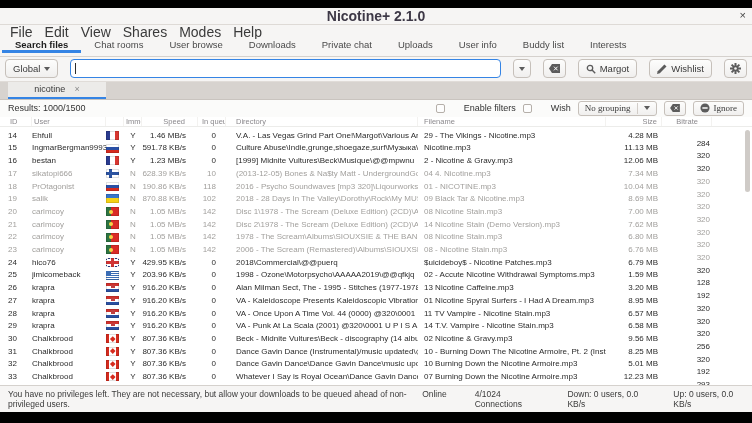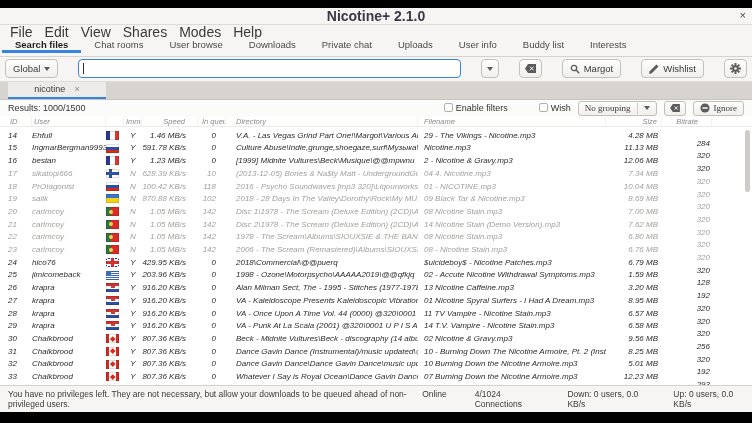--- a/index.html
+++ b/index.html
@@ -14,39 +14,39 @@
   .title { font-size:14px; font-weight:bold; color:#3d3846; }
   .win-close { position:absolute; right:6px; top:1px; font-size:11px; color:#444; cursor:default; }
 
   .menubar { height:14px; background:#f6f5f4; display:flex; align-items:center; padding-left:4px; }
   .menu-item { font-size:14px; color:#3a3a3a; padding:0 6px; }
 
   .toolbar { height:18px; background:#f6f5f4; border-bottom:1px solid #d5d1cd; display:flex; align-items:flex-start; padding-left:2px; }
   .tool-tab { font-size:9.5px; color:#4a4a4a; padding:0 13px; display:flex; align-items:center; border-bottom:3px solid transparent; }
   .tool-tab.active { color:#1d1d1d; border-bottom-color:#3584e4; font-weight:bold; }
 
-  .searchrow { height:26px; background:#f6f5f4; border-bottom:1px solid #e0dcd8; display:flex; align-items:center; padding:0 5px; gap:20px; }
+  .searchrow { height:26px; background:#f6f5f4; border-bottom:1px solid #e0dcd8; display:flex; align-items:center; padding:0 5px; gap:12px; }
   .btn { height:19px; background:linear-gradient(#fdfdfc,#f0efee); border:1px solid #c6c0ba; border-radius:4px; display:flex; align-items:center; gap:4px; padding:0 7px; font-size:9.5px; color:#3a3a3a; white-space:nowrap; }
   .btn.small { height:15px; border-radius:3px; font-size:9px; padding:0 6px;font-family:Liberation Serif, serif; }
   .btn.sq { padding:0 5px; }
   .chev { width:0; height:0; border-left:3.5px solid transparent; border-right:3.5px solid transparent; border-top:4px solid #5c5c5c; display:inline-block; }
   .vsep { width:1px; height:11px; background:#d2cdc8; margin:0 2px; }
   .entry { flex:1; height:19px; background:#fff; border:1.5px solid #3584e4; border-radius:4px; display:flex; align-items:center; padding:0 4px; }
   .caret { width:1px; height:11px; background:#2b2b2b; }
 
   .tabstrip { height:19px; background:#d7d3cf; border-bottom:1px solid #c9c4bf; display:flex; align-items:stretch; }
   .ntab { margin-left:8px; width:98px; background:#ecebe9; border-bottom:2.5px solid #3584e4; display:flex; align-items:center; justify-content:center; gap:9px; font-size:9px; color:#3a3a3a; }
   .ntab-close { color:#8a8a8a; font-size:9px; }
 
   .resultsbar { height:17px; background:#fbfbfa; display:flex; align-items:center; padding:0 8px; font-size:9px; color:#333; }
   .rb-right { margin-left:auto; display:flex; align-items:center; gap:7px; }
-  .checkline { display:flex; gap:3px;margin-left:24px; }
+  .checkline { display:flex; align-items:center; gap:19px; }
   .checkbox { width:9px; height:9px; background:#fdfdfd; border:1px solid #b5afa9; border-radius:2px; }
 
-  .grid { display:grid; grid-template-columns:24px 74px 18px 18px 56px 28px 192px 188px 56px 50px 1fr; padding-left:8px; align-items:center;font-style:italic; }
+  .grid { display:grid; grid-template-columns:24px 74px 18px 18px 56px 28px 192px 188px 56px 50px 1fr; padding-left:8px; align-items:center; }
   .thead { height:11px; background:#fff; border-bottom:1px solid #ececea; font-size:7.5px; color:#8b898d; }
   .thead > div { height:100%; display:flex; align-items:center; border-right:1px solid #f3f2f0; overflow:hidden; white-space:nowrap; padding-left:2px; }
   .thead > .h4 { justify-content:flex-end; padding-right:12px; }
   .thead > .h5 { padding-left:4px; }
   .thead > .h6 { padding-left:10px; }
   .thead > .h7 { padding-left:6px; }
   .thead > .h8 { justify-content:flex-end; padding-right:4px; }
   .thead > .h9 { justify-content:flex-end; padding-right:13px; }
 
   .tbody { height:267px; background:#fff; overflow:hidden; position:relative; }
@@ -280,21 +280,21 @@
           <div class="c6">(2013-12-05) Bones &amp; Na$ty Matt - UndergroundGods\Bones</div>
           <div class="c7">04 4. Nicotine.mp3</div>
           <div class="c8">7.34 MB</div>
           <div class="c9">320</div>
         </div>
         <div class="row grid dim">
           <div class="c0">18</div>
           <div class="c1">PrOtagonist</div>
           <div class="c2"><span class="flag flag-ru"></span></div>
           <div class="c3">N</div>
-          <div class="c4">100.42 KB/s</div>
+          <div class="c4">190.86 KB/s</div>
           <div class="c5">118</div>
           <div class="c6">2016 - Psycho Soundwaves [mp3 320]\Liqourworks\1. Artists</div>
           <div class="c7">01 - NICOTINE.mp3</div>
           <div class="c8">10.04 MB</div>
           <div class="c9">320</div>
         </div>
         <div class="row grid dim">
           <div class="c0">19</div>
           <div class="c1">salik</div>
           <div class="c2"><span class="flag flag-ua"></span></div>

